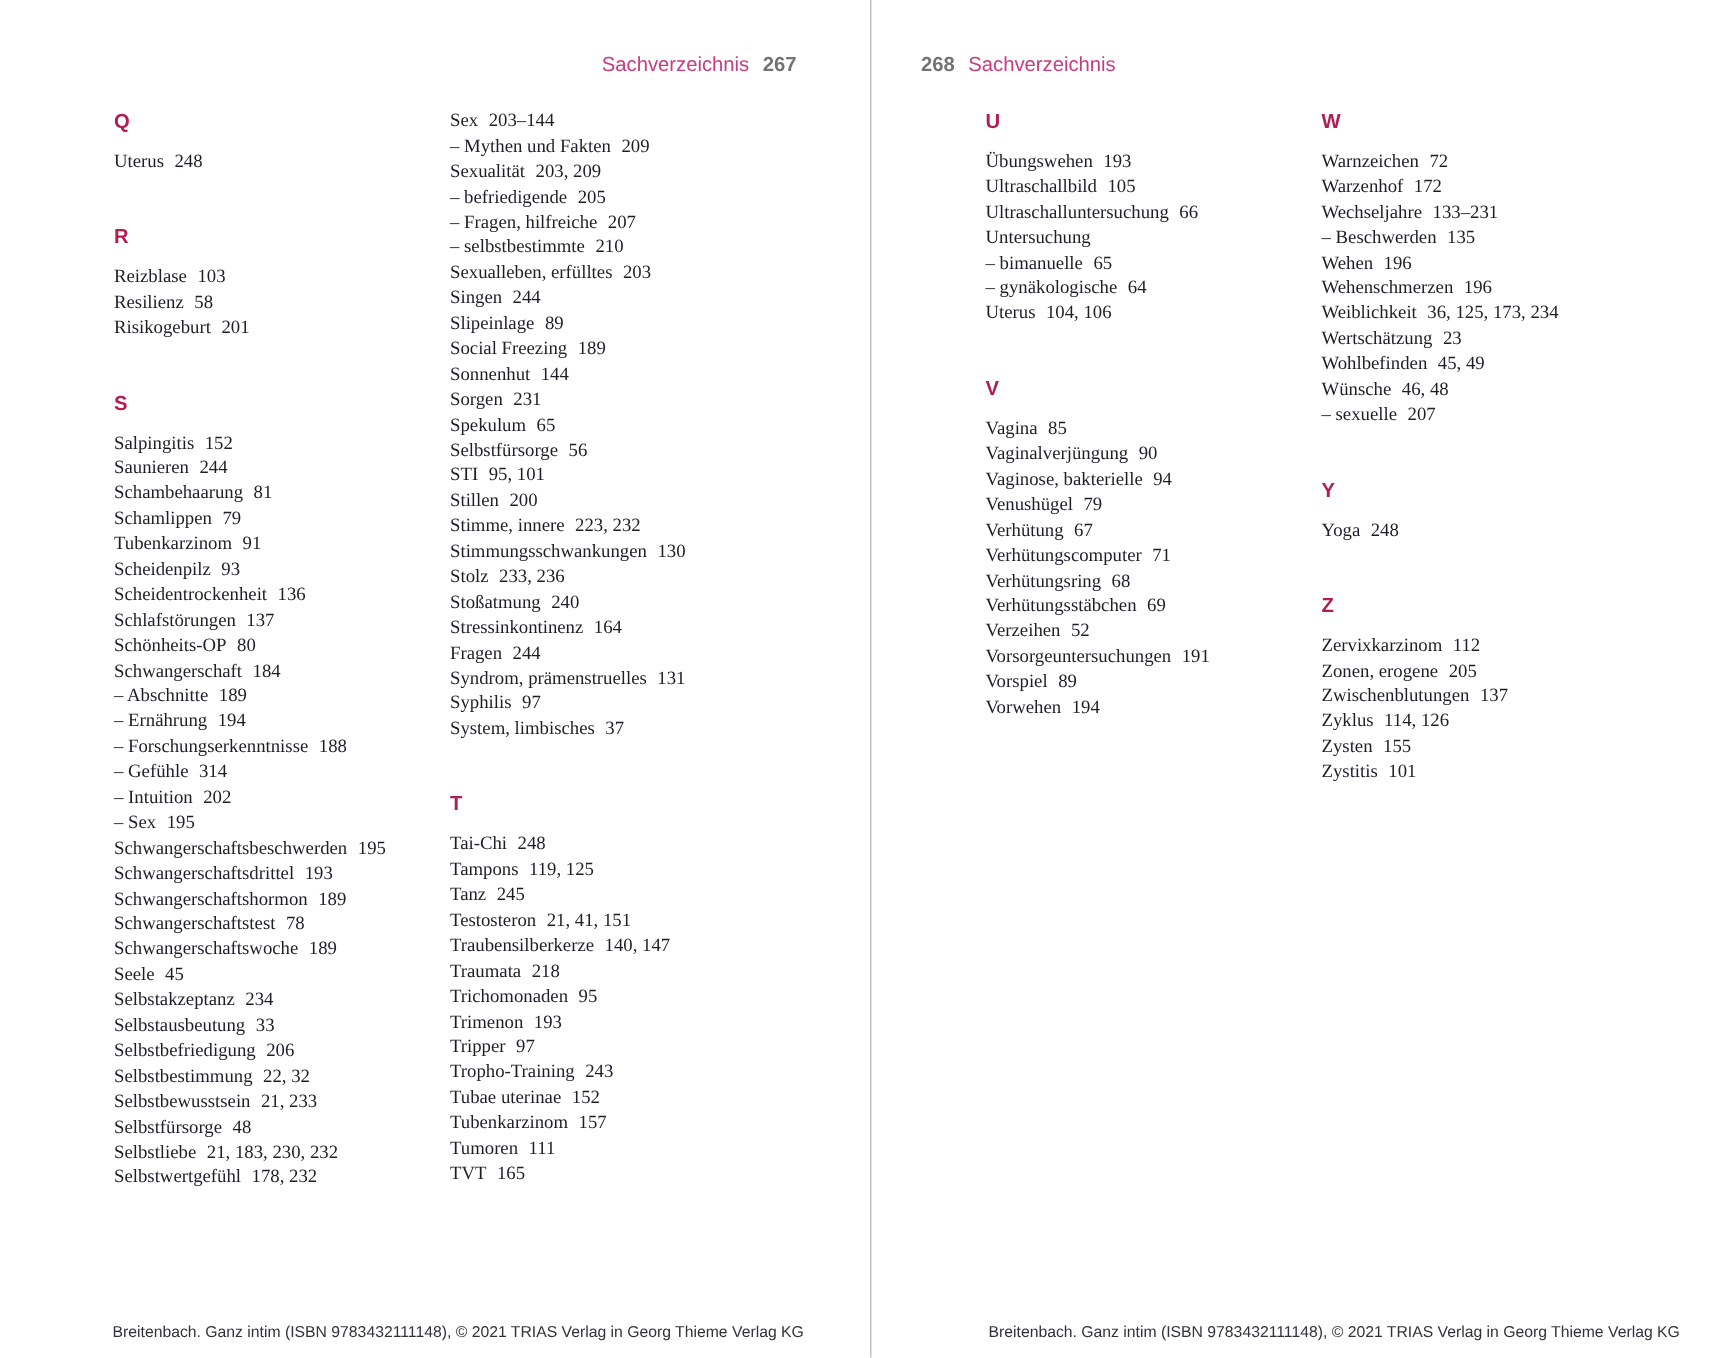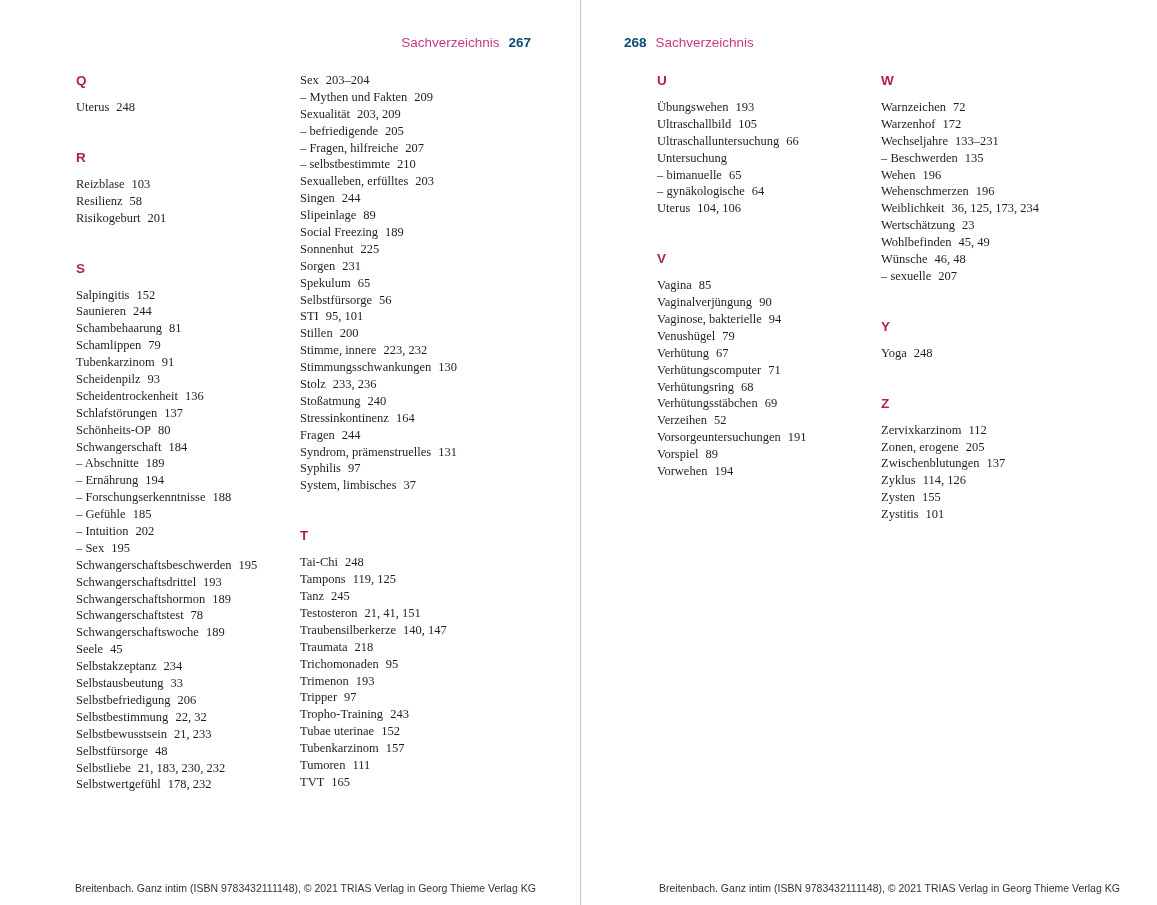--- a/index.html
+++ b/index.html
@@ -19,23 +19,23 @@
   .page { position: absolute; top: 0; height: 905px; }
   .page-left  { left: 0;     width: 580px; }
   .page-right { left: 580px; width: 577px; }
 
   .page-header {
     position: absolute; top: 35px;
     font-family: "Liberation Sans", sans-serif;
     font-size: 13.5px; line-height: 15px; white-space: nowrap;
   }
   .page-left  .page-header { left: 76px; width: 455px; text-align: right; }
-  .page-right .page-header { left: 44px; text-align: right; }
+  .page-right .page-header { left: 34px; text-align: right; }
   .header-title  { color: var(--header-pink); }
-  .header-number { font-weight: bold; color: #0c4a6e; }
+  .header-number { font-weight: bold; color: #737373; }
   .page-left  .header-number { margin-left: 9px; }
   .page-right .header-number { margin-right: 9px; }
 
   .col { position: absolute; top: 72px; }
   .page-left  .col-0 { left: 76px;  width: 222px; }
   .page-left  .col-1 { left: 300px; width: 245px; }
   .page-right .col-0 { left: 77px;  width: 222px; }
   .page-right .col-1 { left: 301px; width: 245px; }
 
   .section { margin-top: 33px; }
@@ -86,52 +86,52 @@
           <div class="entry"><span class="term">Schamlippen</span><span class="pg">79</span></div>
           <div class="entry"><span class="term">Tubenkarzinom</span><span class="pg">91</span></div>
           <div class="entry"><span class="term">Scheidenpilz</span><span class="pg">93</span></div>
           <div class="entry"><span class="term">Scheidentrockenheit</span><span class="pg">136</span></div>
           <div class="entry"><span class="term">Schlafstörungen</span><span class="pg">137</span></div>
           <div class="entry"><span class="term">Schönheits-OP</span><span class="pg">80</span></div>
           <div class="entry"><span class="term">Schwangerschaft</span><span class="pg">184</span></div>
           <div class="entry"><span class="term">– Abschnitte</span><span class="pg">189</span></div>
           <div class="entry"><span class="term">– Ernährung</span><span class="pg">194</span></div>
           <div class="entry"><span class="term">– Forschungserkenntnisse</span><span class="pg">188</span></div>
-          <div class="entry"><span class="term">– Gefühle</span><span class="pg">185</span></div>
+          <div class="entry"><span class="term">– Gefühle</span><span class="pg">314</span></div>
           <div class="entry"><span class="term">– Intuition</span><span class="pg">202</span></div>
           <div class="entry"><span class="term">– Sex</span><span class="pg">195</span></div>
           <div class="entry"><span class="term">Schwangerschaftsbeschwerden</span><span class="pg">195</span></div>
           <div class="entry"><span class="term">Schwangerschaftsdrittel</span><span class="pg">193</span></div>
           <div class="entry"><span class="term">Schwangerschaftshormon</span><span class="pg">189</span></div>
           <div class="entry"><span class="term">Schwangerschaftstest</span><span class="pg">78</span></div>
           <div class="entry"><span class="term">Schwangerschaftswoche</span><span class="pg">189</span></div>
           <div class="entry"><span class="term">Seele</span><span class="pg">45</span></div>
           <div class="entry"><span class="term">Selbstakzeptanz</span><span class="pg">234</span></div>
           <div class="entry"><span class="term">Selbstausbeutung</span><span class="pg">33</span></div>
           <div class="entry"><span class="term">Selbstbefriedigung</span><span class="pg">206</span></div>
           <div class="entry"><span class="term">Selbstbestimmung</span><span class="pg">22, 32</span></div>
           <div class="entry"><span class="term">Selbstbewusstsein</span><span class="pg">21, 233</span></div>
           <div class="entry"><span class="term">Selbstfürsorge</span><span class="pg">48</span></div>
           <div class="entry"><span class="term">Selbstliebe</span><span class="pg">21, 183, 230, 232</span></div>
           <div class="entry"><span class="term">Selbstwertgefühl</span><span class="pg">178, 232</span></div>
         </div>
       </div>
       <div class="col col-1">
         <div class="section">
-          <div class="entry"><span class="term">Sex</span><span class="pg">203–204</span></div>
+          <div class="entry"><span class="term">Sex</span><span class="pg">203–144</span></div>
           <div class="entry"><span class="term">– Mythen und Fakten</span><span class="pg">209</span></div>
           <div class="entry"><span class="term">Sexualität</span><span class="pg">203, 209</span></div>
           <div class="entry"><span class="term">– befriedigende</span><span class="pg">205</span></div>
           <div class="entry"><span class="term">– Fragen, hilfreiche</span><span class="pg">207</span></div>
           <div class="entry"><span class="term">– selbstbestimmte</span><span class="pg">210</span></div>
           <div class="entry"><span class="term">Sexualleben, erfülltes</span><span class="pg">203</span></div>
           <div class="entry"><span class="term">Singen</span><span class="pg">244</span></div>
           <div class="entry"><span class="term">Slipeinlage</span><span class="pg">89</span></div>
           <div class="entry"><span class="term">Social Freezing</span><span class="pg">189</span></div>
-          <div class="entry"><span class="term">Sonnenhut</span><span class="pg">225</span></div>
+          <div class="entry"><span class="term">Sonnenhut</span><span class="pg">144</span></div>
           <div class="entry"><span class="term">Sorgen</span><span class="pg">231</span></div>
           <div class="entry"><span class="term">Spekulum</span><span class="pg">65</span></div>
           <div class="entry"><span class="term">Selbstfürsorge</span><span class="pg">56</span></div>
           <div class="entry"><span class="term">STI</span><span class="pg">95, 101</span></div>
           <div class="entry"><span class="term">Stillen</span><span class="pg">200</span></div>
           <div class="entry"><span class="term">Stimme, innere</span><span class="pg">223, 232</span></div>
           <div class="entry"><span class="term">Stimmungsschwankungen</span><span class="pg">130</span></div>
           <div class="entry"><span class="term">Stolz</span><span class="pg">233, 236</span></div>
           <div class="entry"><span class="term">Stoßatmung</span><span class="pg">240</span></div>
           <div class="entry"><span class="term">Stressinkontinenz</span><span class="pg">164</span></div>

